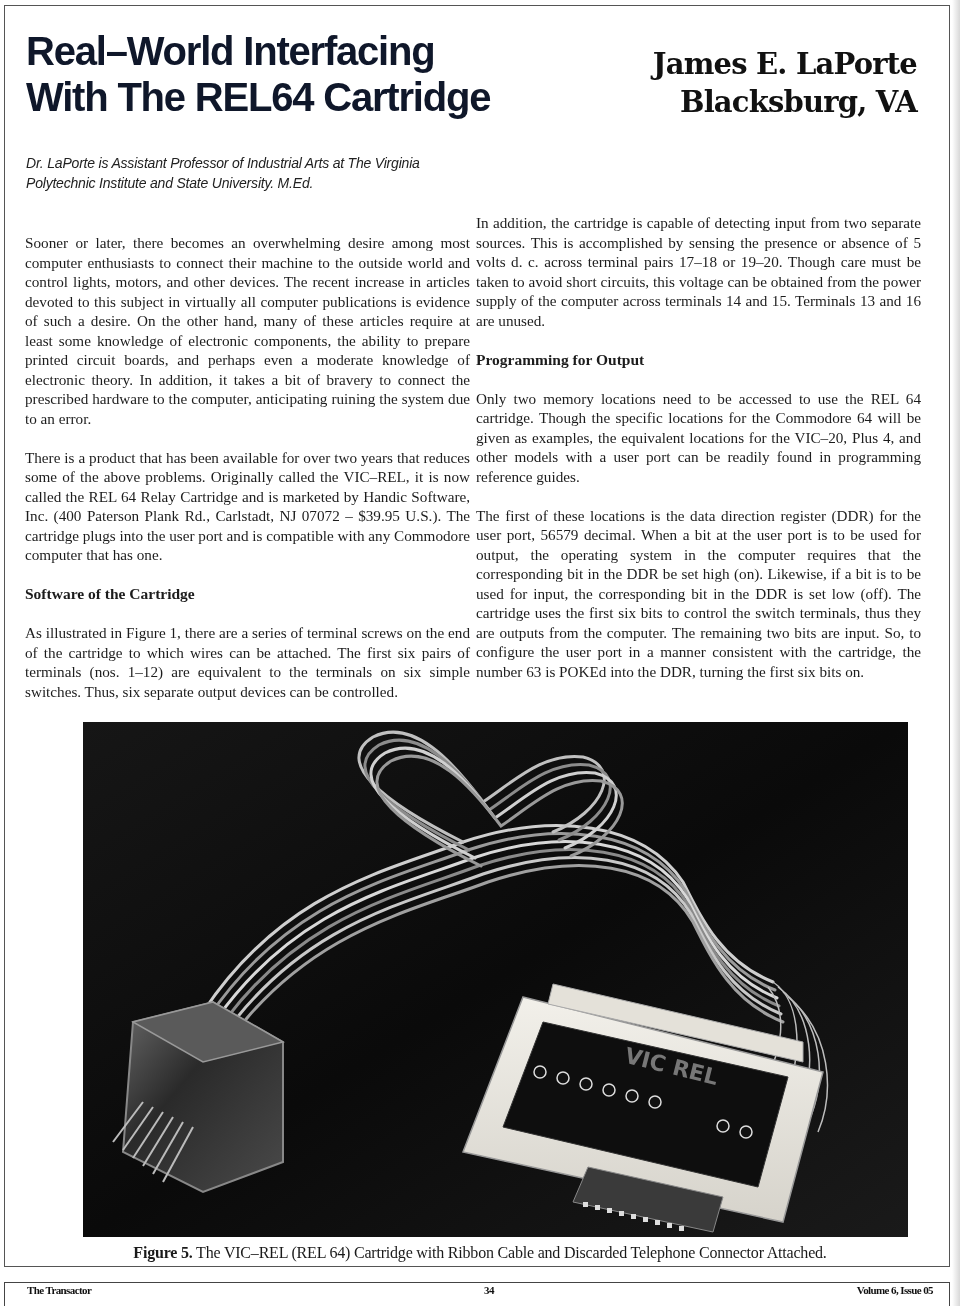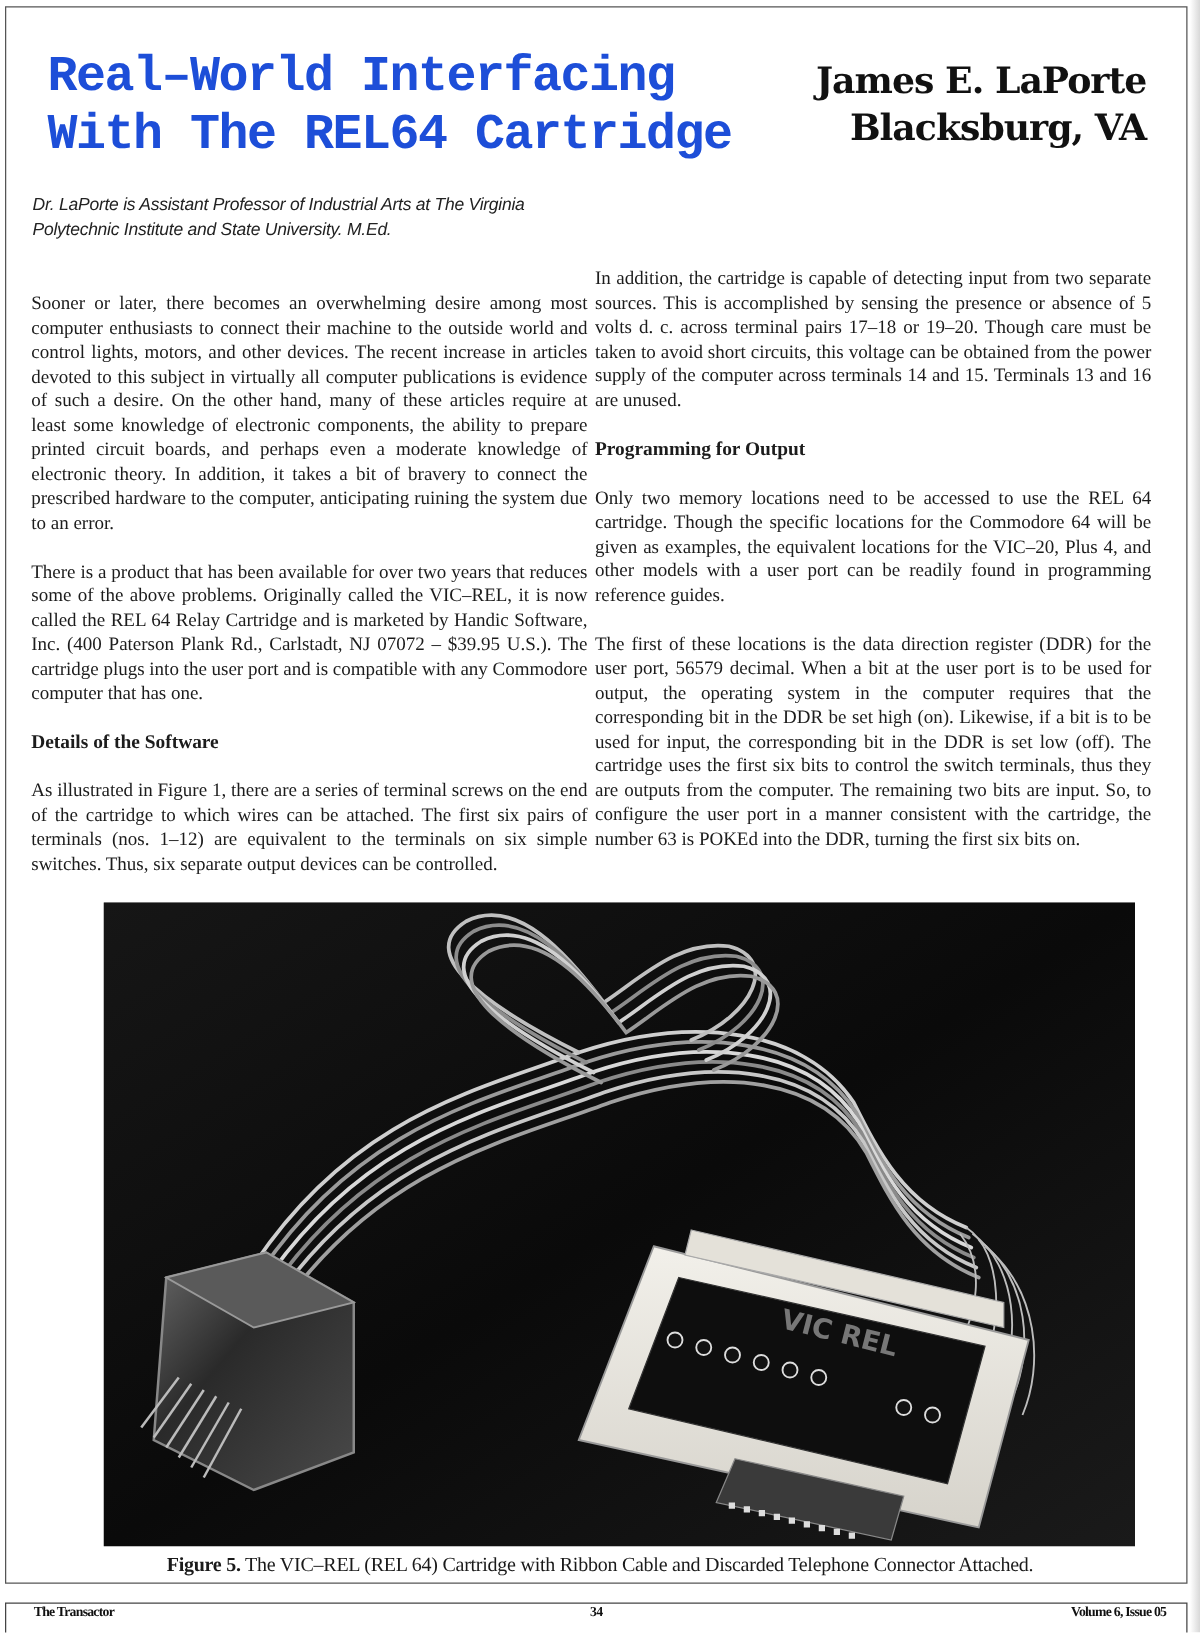--- a/index.html
+++ b/index.html
@@ -5,24 +5,24 @@
   html, body { margin: 0; padding: 0; background: #ffffff; }
   body {
     width: 960px; height: 1306px; position: relative; overflow: hidden;
     font-family: "Liberation Serif", serif; color: #1a1a1a;
   }
   .frame {
     position: absolute; left: 4px; top: 5px; width: 946px; height: 1262px;
     border: 1.5px solid #555; box-sizing: border-box;
   }
   .title {
-    position: absolute; left: 26px; top: 28px; margin: 12px;
-    font-family: Liberation Mono, monospace; font-weight: bold;
+    position: absolute; left: 26px; top: 28px; margin: 0;
+    font-family: Liberation Sans, sans-serif; font-weight: bold;
     font-size: 40px; line-height: 46px; letter-spacing: -1.2px;
-    color: #1d4ed8; white-space: nowrap;
+    color: #0f172a; white-space: nowrap;
   }
   .title span { display: block; }
   .byline {
     position: absolute; right: 28px; top: 30px; margin: 15px; text-align: right;
     font-family: "DejaVu Serif", serif; font-weight: bold;
     font-size: 29px; line-height: 38px; letter-spacing: -0.8px; color: #111;
   }
   .byline span { display: block; }
   .bio {
     position: absolute; left: 26px; top: 153px; width: 460px;
@@ -52,21 +52,21 @@
     letter-spacing: -0.2px;
   }
   .caption b { font-weight: bold; }
   .footer {
     position: absolute; left: 4px; top: 1282px; width: 946px; height: 28px;
     border: 1.5px solid #444; box-sizing: border-box;
     font-family: Liberation Serif, serif; font-weight: bold; font-size: 11px;
     line-height: 14px; color: #111; letter-spacing: -0.6px;
   }
   .footer .f-left { position: absolute; left: 22px; top: 0; }
-  .footer .f-center { position: absolute; left: 0; width: 100%; text-align: center; top: 0; }
+  .footer .f-center { position: absolute; left: 12px; width: 100%; text-align: center; top: 0; }
   .footer .f-right { position: absolute; right: 16px; top: 0; }
   .edge-shadow {
     position: absolute; right: 0; top: 0; width: 8px; height: 1306px;
     background: linear-gradient(to right, #ffffff, #d8d8d8);
   }
 </style>
 </head>
 <body>
 
 <div class="frame"></div>
@@ -82,21 +82,21 @@
 </div>
 
 <div class="bio">
   <div>Dr. LaPorte is Assistant Professor of Industrial Arts at The Virginia</div>
   <div>Polytechnic Institute and State University. M.Ed.</div>
 </div>
 
 <div class="col col-left">
   <p>Sooner or later, there becomes an overwhelming desire among most computer enthusiasts to connect their machine to the outside world and control lights, motors, and other devices. The recent increase in articles devoted to this subject in virtually all computer publications is evidence of such a desire. On the other hand, many of these articles require at least some knowledge of electronic components, the ability to prepare printed circuit boards, and perhaps even a moderate knowledge of electronic theory. In addition, it takes a bit of bravery to connect the prescribed hardware to the computer, anticipating ruin­ing the system due to an error.</p>
   <p>There is a product that has been available for over two years that reduces some of the above problems. Originally called the VIC–REL, it is now called the REL 64 Relay Cartridge and is marketed by Handic Software, Inc. (400 Paterson Plank Rd., Carlstadt, NJ 07072 – $39.95 U.S.). The cartridge plugs into the user port and is compatible with any Commodore computer that has one.</p>
-  <h3>Details of the Software</h3>
+  <h3>Software of the Cartridge</h3>
   <p>As illustrated in Figure 1, there are a series of terminal screws on the end of the cartridge to which wires can be attached. The first six pairs of terminals (nos. 1–12) are equivalent to the terminals on six simple switches. Thus, six separate output devices can be controlled.</p>
 </div>
 
 <div class="col col-right">
   <p>In addition, the cartridge is capable of detecting input from two separate sources. This is accomplished by sensing the presence or absence of 5 volts d. c. across terminal pairs 17–18 or 19–20. Though care must be taken to avoid short circuits, this voltage can be obtained from the power supply of the computer across terminals 14 and 15. Terminals 13 and 16 are unused.</p>
   <h3>Programming for Output</h3>
   <p>Only two memory locations need to be accessed to use the REL 64 cartridge. Though the specific locations for the Commodore 64 will be given as examples, the equivalent locations for the VIC–20, Plus 4, and other models with a user port can be readily found in program­ming reference guides.</p>
   <p>The first of these locations is the data direction register (DDR) for the user port, 56579 decimal. When a bit at the user port is to be used for output, the operating system in the computer requires that the corresponding bit in the DDR be set high (on). Likewise, if a bit is to be used for input, the corresponding bit in the DDR is set low (off). The cartridge uses the first six bits to control the switch terminals, thus they are outputs from the computer. The remaining two bits are input. So, to configure the user port in a manner consistent with the cartridge, the number 63 is POKEd into the DDR, turning the first six bits on.</p>
 </div>
 

